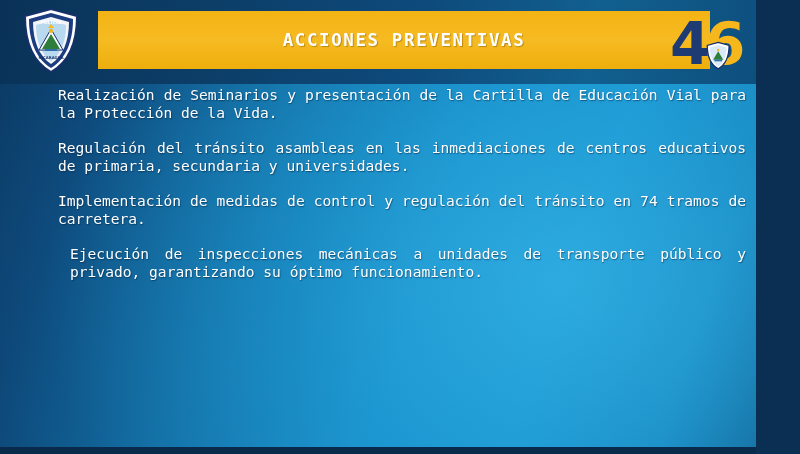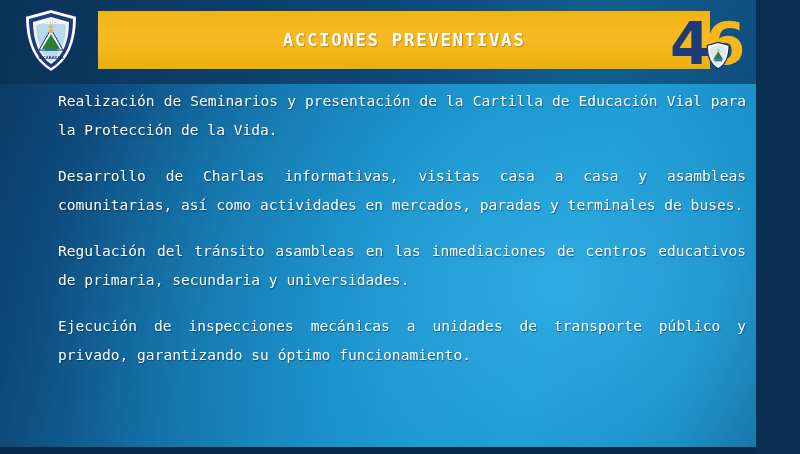--- a/index.html
+++ b/index.html
@@ -89,27 +89,27 @@
   
   .body-wrap {
     position: absolute;
     left: 58px;
     top: 86px;
     width: 688px;
   }
   .para {
     color: #ffffff;
     font-size: 14.6px;
-    line-height: 29px;
+    line-height: 18px;
     text-align: justify;
     margin: 0 0 17px 0;
     letter-spacing: 0px;
     text-shadow: 0.7px 0.7px 1.2px rgba(0,30,60,0.55);
   }
-  .para:last-child { margin-bottom: 0; }
+  .para:last-child { margin-bottom: 0; margin-left: 12px; }
 </style>
 </head>
 <body>
 
 <div id="slide" class="base">
 
   <div class="top-dark"></div>
 
   <div class="badge-left">
     <svg viewBox="0 0 58 66" width="58" height="66" aria-hidden="true">
@@ -141,19 +141,19 @@
         <path d="M29 7 L49 13 C49 33 42 50 29 58 C16 50 9 33 9 13 Z" fill="#d9e9f6"></path>
         <path d="M29 22 L41 42 L17 42 Z" fill="#2f7d3a"></path>
         <path d="M20 42 L38 42 L38 46 L20 46 Z" fill="#2f6fb0"></path>
         <circle cx="29" cy="19" r="3" fill="#f5b71c"></circle>
       </g>
     </svg>
   </div>
 
   <div class="body-wrap">
     <p class="para">Realización de Seminarios y presentación de la Cartilla de Educación Vial para la Protección de la Vida.</p>
-    <p class="para">Desarrollo de Charlas informativas, visitas casa a casa y asambleas comunitarias, así como actividades en mercados, paradas y terminales de buses.</p>
     <p class="para">Regulación del tránsito asambleas en las inmediaciones de centros educativos de primaria, secundaria y universidades.</p>
+    <p class="para">Implementación de medidas de control y regulación del tránsito en 74 tramos de carretera.</p>
     <p class="para">Ejecución de inspecciones mecánicas a unidades de transporte público y privado, garantizando su óptimo funcionamiento.</p>
   </div>
 
   <div class="bottom-strip"></div>
 </div>
 
 </body></html>

